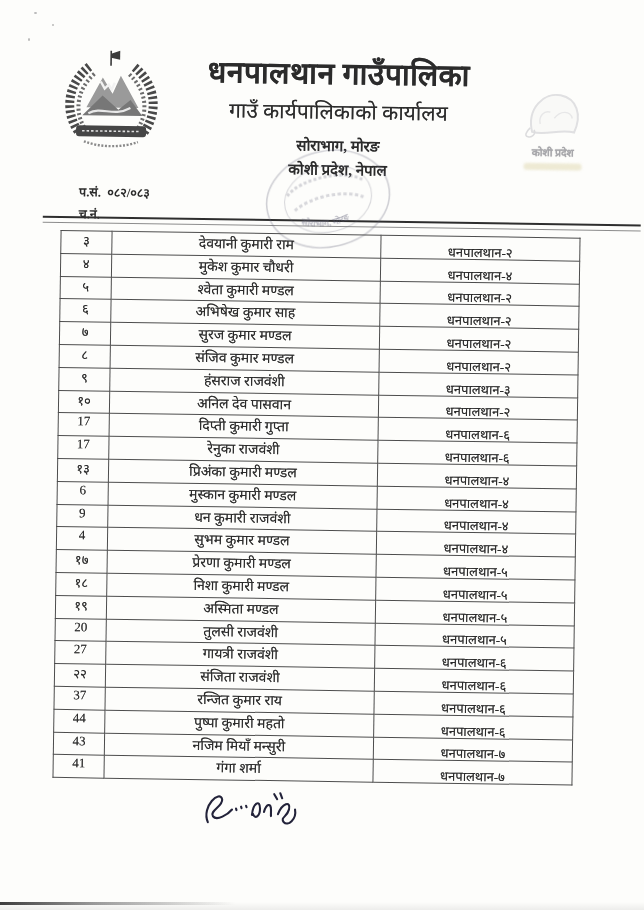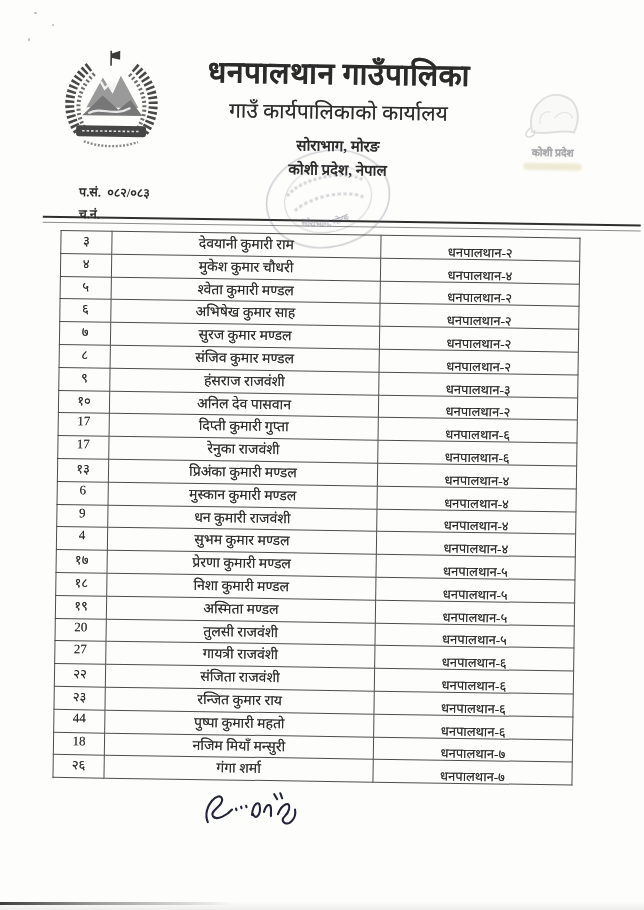--- a/index.html
+++ b/index.html
@@ -216,36 +216,36 @@
             <td class="col-sn">27</td>
             <td class="col-name">गायत्री राजवंशी</td>
             <td class="col-ward">धनपालथान-६</td>
           </tr>
           <tr>
             <td class="col-sn">२२</td>
             <td class="col-name">संजिता राजवंशी</td>
             <td class="col-ward">धनपालथान-६</td>
           </tr>
           <tr>
-            <td class="col-sn">२३</td>
+            <td class="col-sn">37</td>
             <td class="col-name">रन्जित कुमार राय</td>
             <td class="col-ward">धनपालथान-६</td>
           </tr>
           <tr>
             <td class="col-sn">44</td>
             <td class="col-name">पुष्पा कुमारी महतो</td>
             <td class="col-ward">धनपालथान-६</td>
           </tr>
           <tr>
-            <td class="col-sn">18</td>
+            <td class="col-sn">43</td>
             <td class="col-name">नजिम मियाँ मन्सुरी</td>
             <td class="col-ward">धनपालथान-७</td>
           </tr>
           <tr>
-            <td class="col-sn">२६</td>
+            <td class="col-sn">41</td>
             <td class="col-name">गंगा शर्मा</td>
             <td class="col-ward">धनपालथान-७</td>
           </tr>
         </tbody>
     </table>
 
     <svg class="signature" viewBox="0 0 104 52">
       <g fill="none" stroke="#23233a" stroke-width="2.1" stroke-linecap="round">
         <path d="M8,38 C1,22 20,5 22,15 C23,22 9,27 13,32 C17,37 28,30 32,25"></path>
         <path d="M36,24 l0.5,1.5 M41,22 l0.5,1.5 M46,21 l0.5,1.5"></path>

